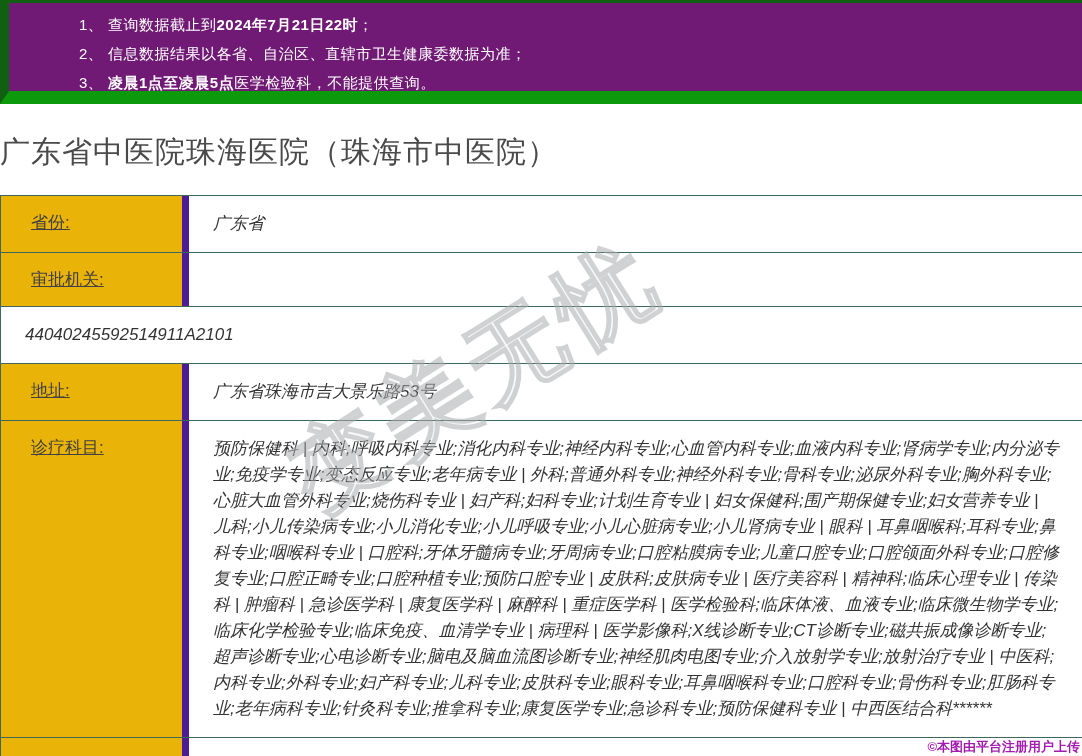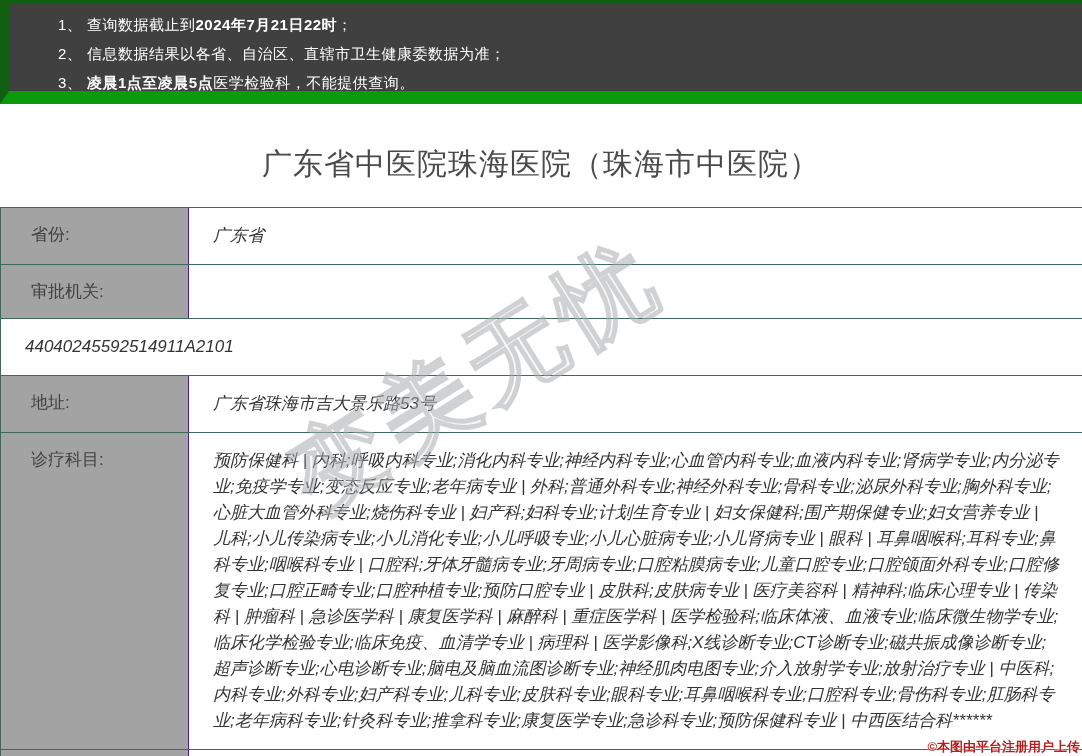--- a/index.html
+++ b/index.html
@@ -2,65 +2,65 @@
 <html><head>
 <meta charset="utf-8">
 <style>
   * { margin:0; padding:0; box-sizing:border-box; }
   html,body { width:1082px; height:756px; overflow:hidden; background:#fff;
               font-family:"Liberation Sans","DejaVu Sans",sans-serif; position:relative; }
 
   
   .notice-bar{
     width:100%; height:104px;
-    background:#404040;
+    background:#701a75;
     border-left:9px solid #115f11;
     border-top:3px solid #115f11;
     border-bottom:13px solid #0c990c;
-    padding:7px 10px 0 49px;
+    padding:7px 10px 0 70px;
     color:#ffffff;
   }
   .notice-line{ font-size:15px; line-height:29px; white-space:nowrap; letter-spacing:.5px; }
   .notice-line b{ font-weight:bold; }
 
   
   .page-title{
-    text-align:center; font-size:30px; font-weight:normal;
-    color:#4a4a4a; padding:40px 0 22px 0; letter-spacing:1px;
+    text-align:left; font-size:30px; font-weight:normal;
+    color:#4a4a4a; padding:28px 0 22px 0; letter-spacing:1px;
   }
 
   
   .detail-table{ border-top:1px solid #3f685c; border-left:1px solid #3f685c; width:100%; }
   .detail-row{ display:flex; border-bottom:1px solid #3f685c; background:#fff; }
   .detail-label{
     width:188px; flex:0 0 188px;
-    background:#a3a3a3; border-right:1px solid #4c1d95;
+    background:#eab308; border-right:7px solid #4c1d95;
     padding:15px 8px 15px 30px;
-    font-size:17px; color:#404040;
+    font-size:17px; color:#404040;text-decoration:underline;
   }
   .detail-value{
     flex:1; padding:15px 22px 15px 24px;
     font-size:17px; color:#333333; line-height:26px;font-style:italic;
   }
   .detail-row.partial{ height:21px; overflow:hidden; border-bottom:none; }
 
   
   .watermark-diagonal{
     position:absolute; left:295px; top:425px; height:110px;
     transform:rotate(-32deg); transform-origin:0 50%;
     font-size:94px; font-weight:bold; letter-spacing:10px; white-space:nowrap;
     color:rgba(130,135,138,0.10);
     -webkit-text-stroke:2px #a9adb0;
     opacity:.55; pointer-events:none; z-index:5;
   }
 
   
   .upload-credit{
     position:absolute; right:2px; bottom:0;
-    font-size:13px; font-weight:bold; color:#b91c1c;
+    font-size:13px; font-weight:bold; color:#a21caf;
     text-shadow:0 0 2px #fff, 0 0 2px #fff;
     z-index:6;
   }
 </style>
 </head>
 <body>
 
 <div class="notice-bar">
   <div class="notice-line">
     <span>1、 查询数据截止到</span><b>2024年7月21日22时</b><span>；</span>

